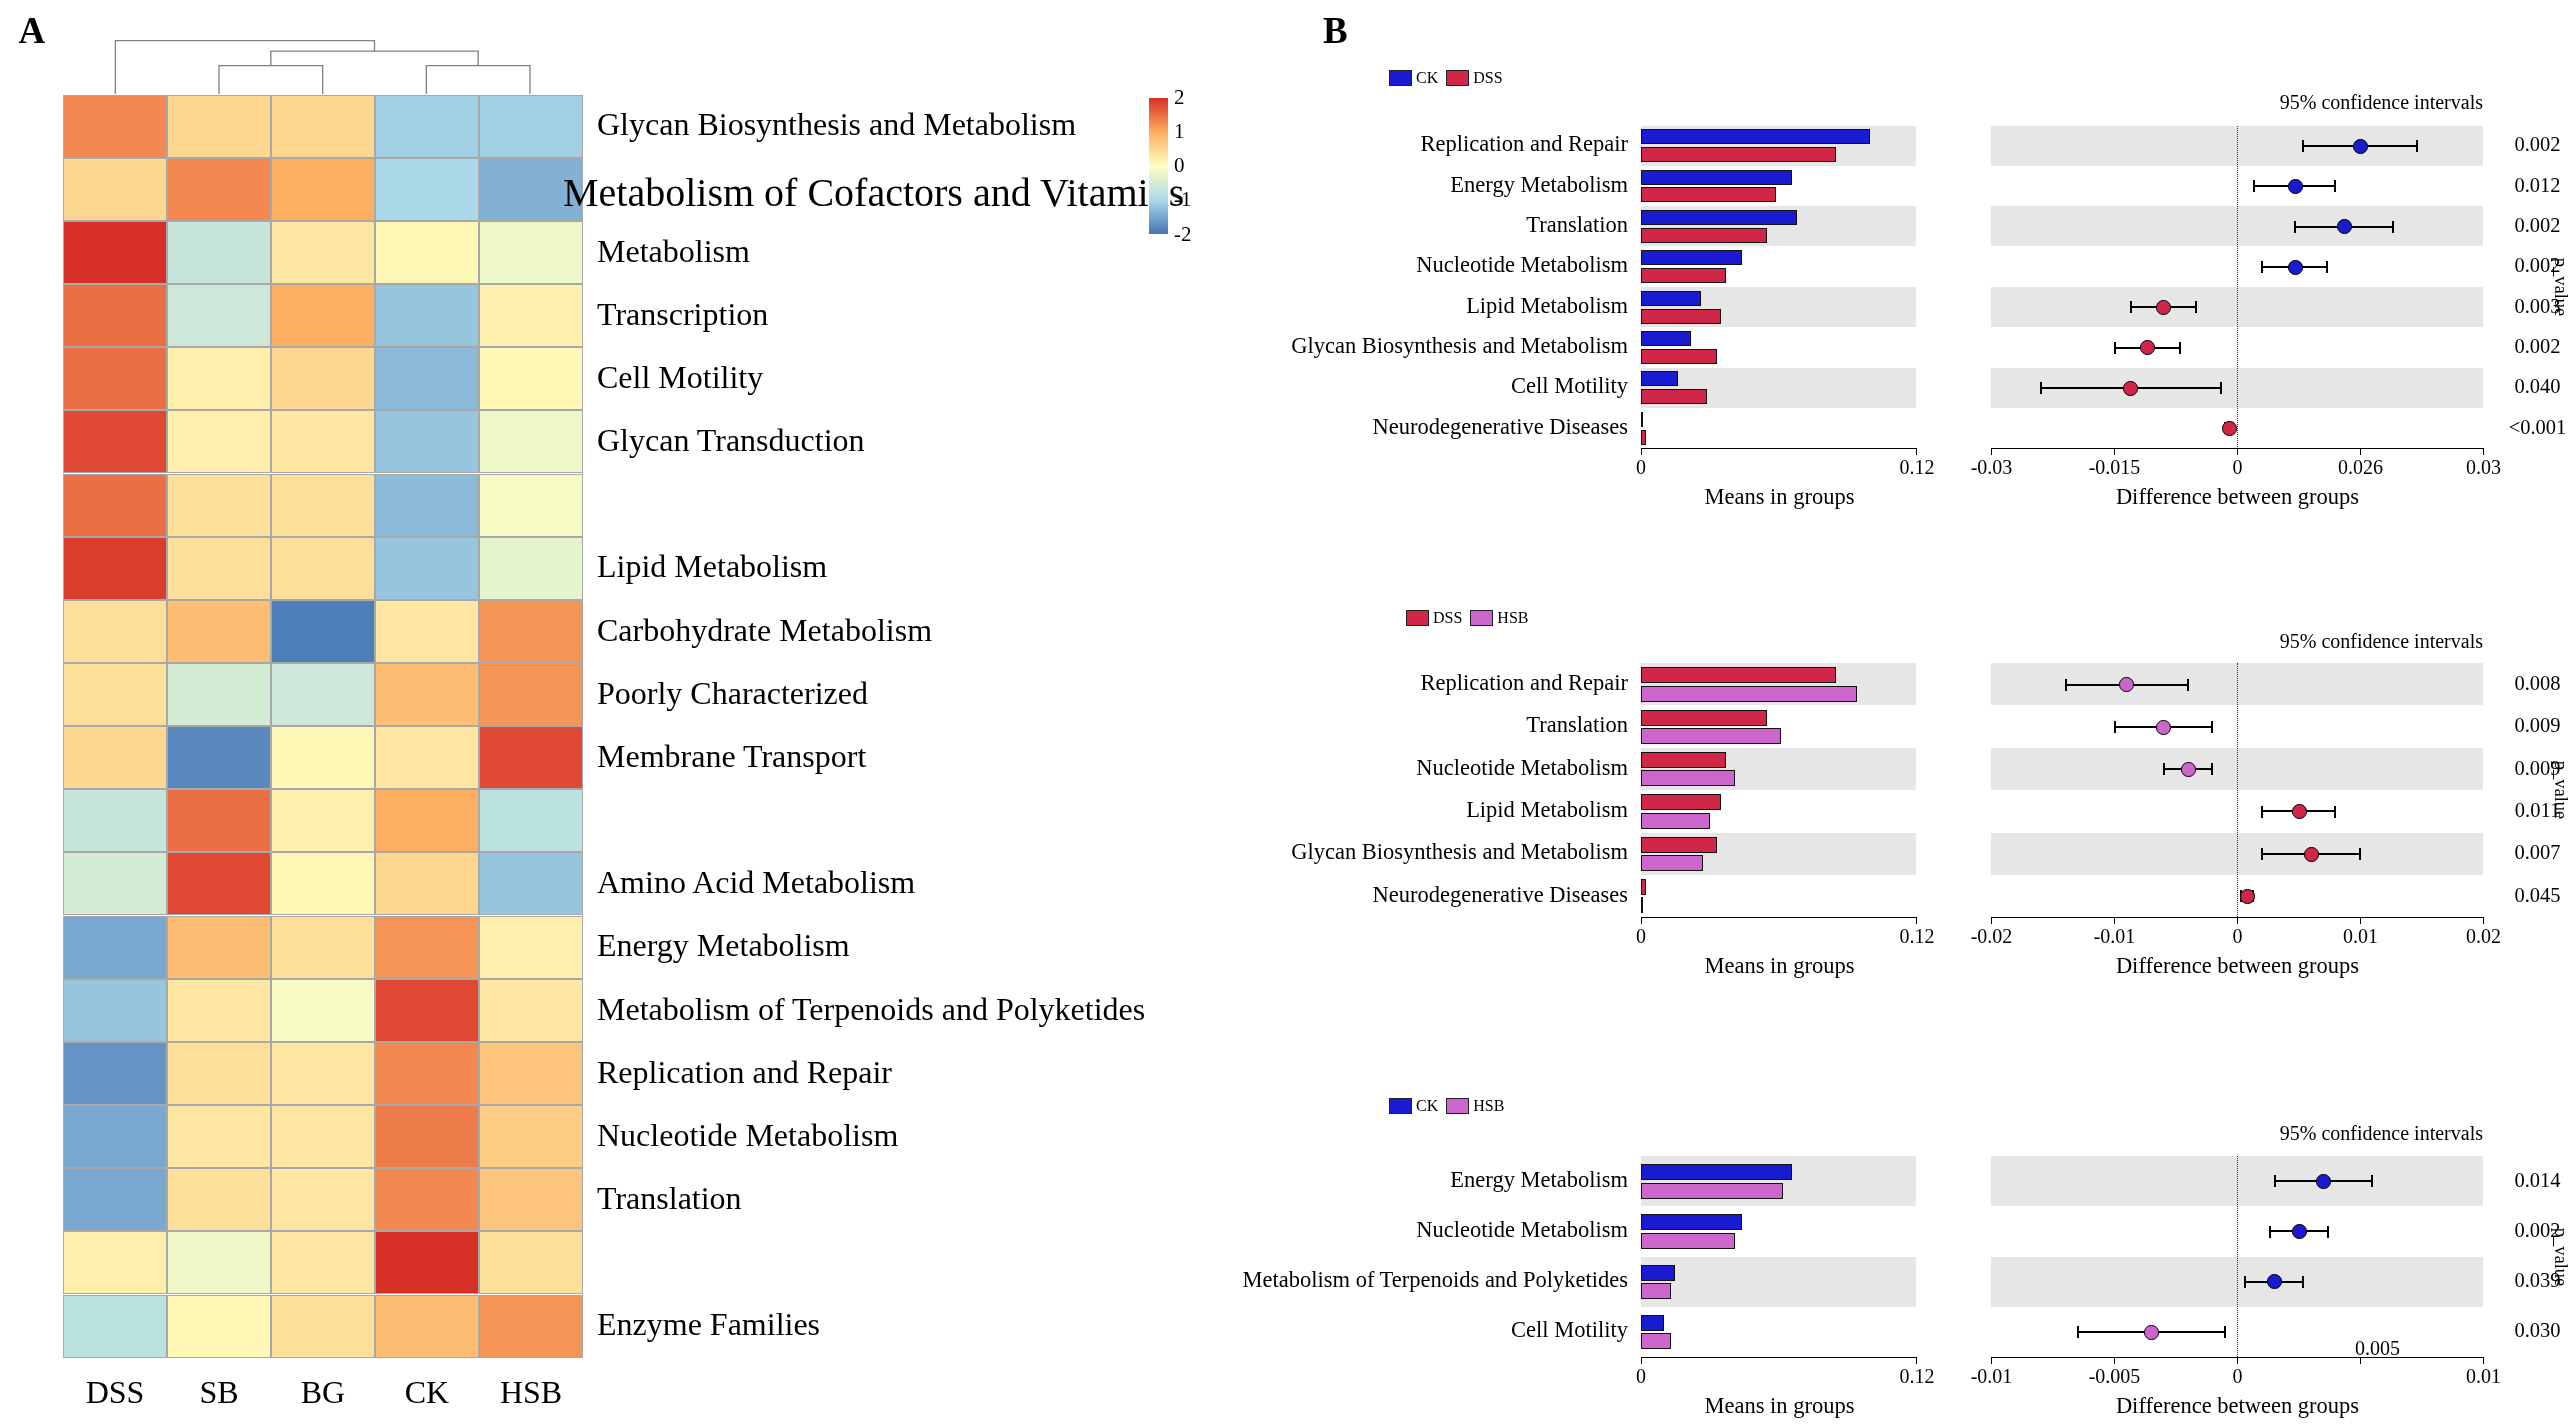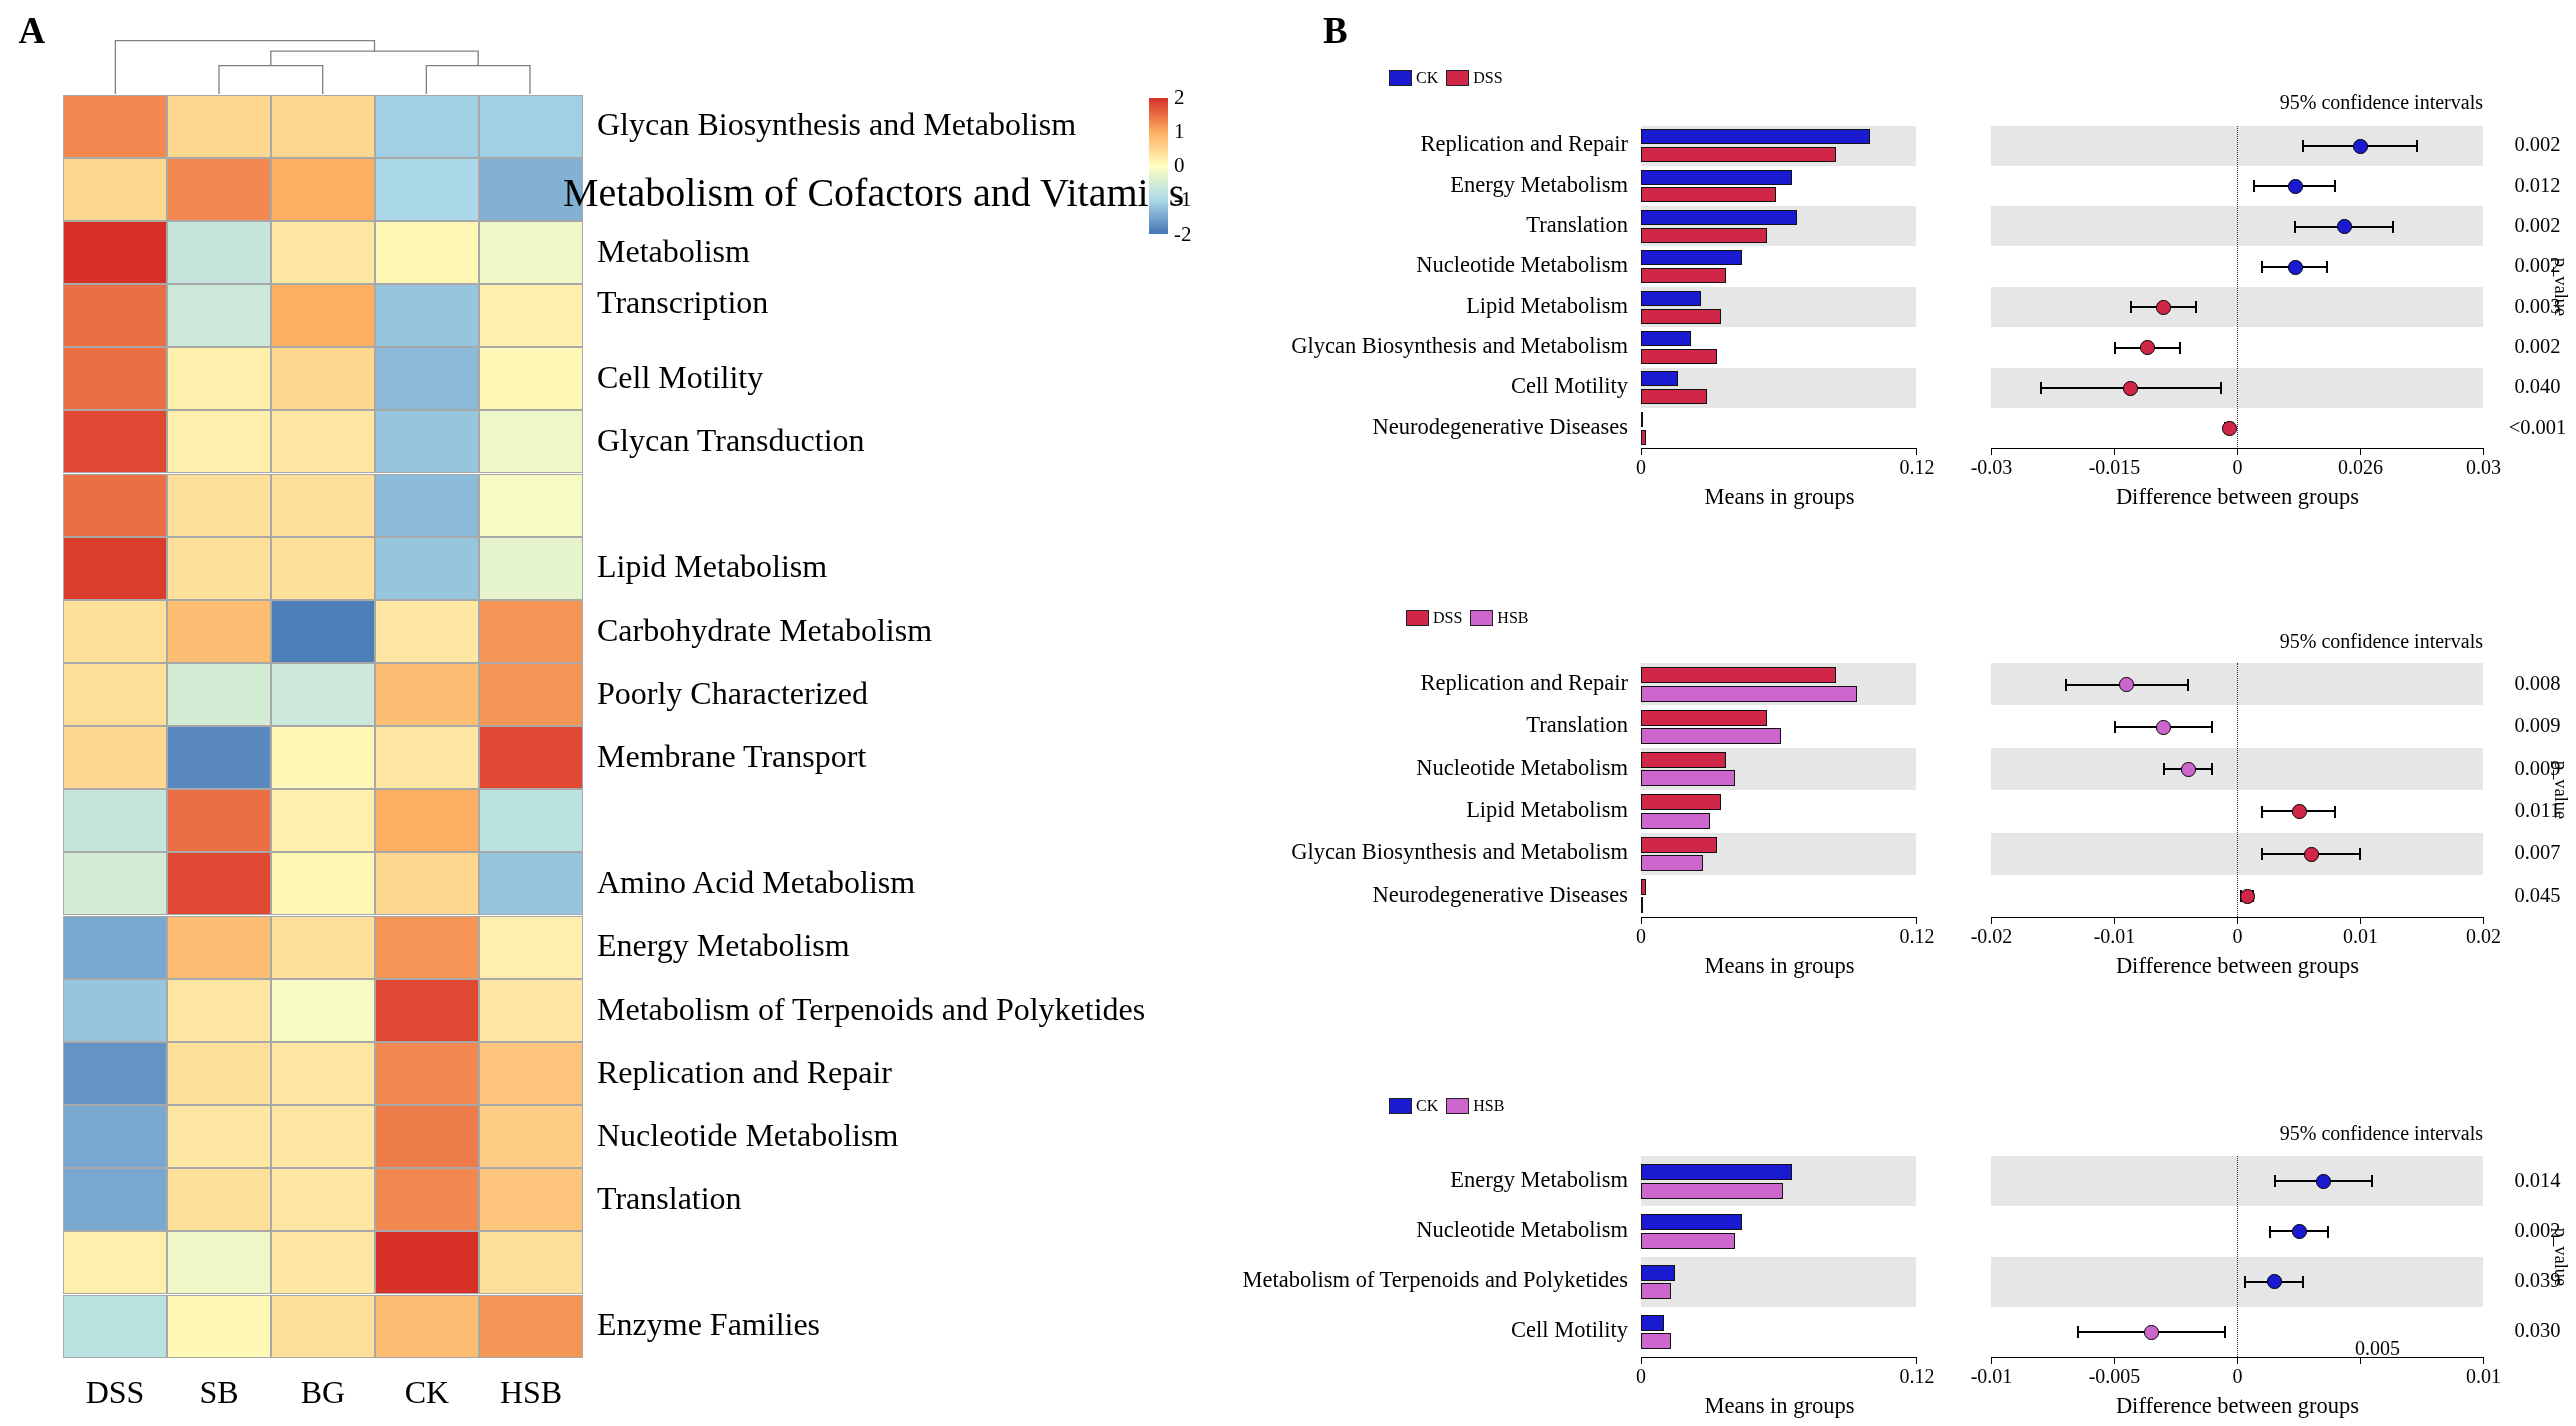--- a/index.html
+++ b/index.html
@@ -117,21 +117,21 @@
     <div style="position: absolute; left: 375px; top: 1231px; width: 104px; height: 63px; background: rgb(215, 48, 39); box-sizing: border-box; border: 0.7px solid rgb(168, 168, 168);"></div>
     <div style="position: absolute; left: 479px; top: 1231px; width: 104px; height: 63px; background: rgb(254, 223, 153); box-sizing: border-box; border: 0.7px solid rgb(168, 168, 168);"></div>
     <div style="position: absolute; left: 63px; top: 1295px; width: 104px; height: 63px; background: rgb(188, 225, 225); box-sizing: border-box; border: 0.7px solid rgb(168, 168, 168);"></div>
     <div style="position: absolute; left: 167px; top: 1295px; width: 104px; height: 63px; background: rgb(255, 247, 182); box-sizing: border-box; border: 0.7px solid rgb(168, 168, 168);"></div>
     <div style="position: absolute; left: 271px; top: 1295px; width: 104px; height: 63px; background: rgb(254, 223, 153); box-sizing: border-box; border: 0.7px solid rgb(168, 168, 168);"></div>
     <div style="position: absolute; left: 375px; top: 1295px; width: 104px; height: 63px; background: rgb(253, 190, 116); box-sizing: border-box; border: 0.7px solid rgb(168, 168, 168);"></div>
     <div style="position: absolute; left: 479px; top: 1295px; width: 104px; height: 63px; background: rgb(245, 149, 85); box-sizing: border-box; border: 0.7px solid rgb(168, 168, 168);"></div>
     <div style="position: absolute; left: 597px; top: 106px; font-size: 32px; white-space: nowrap;">Glycan Biosynthesis and Metabolism</div>
     <div style="position: absolute; left: 563px; top: 169px; font-size: 40px; white-space: nowrap;">Metabolism of Cofactors and Vitamins</div>
     <div style="position: absolute; left: 597px; top: 233px; font-size: 32px; white-space: nowrap;">Metabolism</div>
-    <div style="position: absolute; left: 597px; top: 284px; font-size: 32px; white-space: nowrap;">Transcription</div>
+    <div style="position: absolute; left: 597px; top: 296px; font-size: 32px; white-space: nowrap;">Transcription</div>
     <div style="position: absolute; left: 597px; top: 359px; font-size: 32px; white-space: nowrap;">Cell Motility</div>
     <div style="position: absolute; left: 597px; top: 422px; font-size: 32px; white-space: nowrap;">Glycan Transduction</div>
     <div style="position: absolute; left: 597px; top: 548px; font-size: 32px; white-space: nowrap;">Lipid Metabolism</div>
     <div style="position: absolute; left: 597px; top: 612px; font-size: 32px; white-space: nowrap;">Carbohydrate Metabolism</div>
     <div style="position: absolute; left: 597px; top: 675px; font-size: 32px; white-space: nowrap;">Poorly Characterized</div>
     <div style="position: absolute; left: 597px; top: 738px; font-size: 32px; white-space: nowrap;">Membrane Transport</div>
     <div style="position: absolute; left: 597px; top: 864px; font-size: 32px; white-space: nowrap;">Amino Acid Metabolism</div>
     <div style="position: absolute; left: 597px; top: 927px; font-size: 32px; white-space: nowrap;">Energy Metabolism</div>
     <div style="position: absolute; left: 597px; top: 991px; font-size: 32px; white-space: nowrap;">Metabolism of Terpenoids and Polyketides</div>
     <div style="position: absolute; left: 597px; top: 1054px; font-size: 32px; white-space: nowrap;">Replication and Repair</div>

